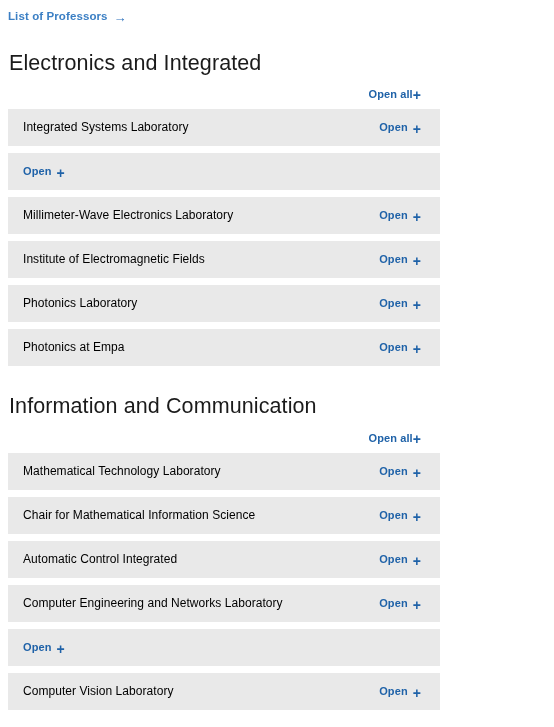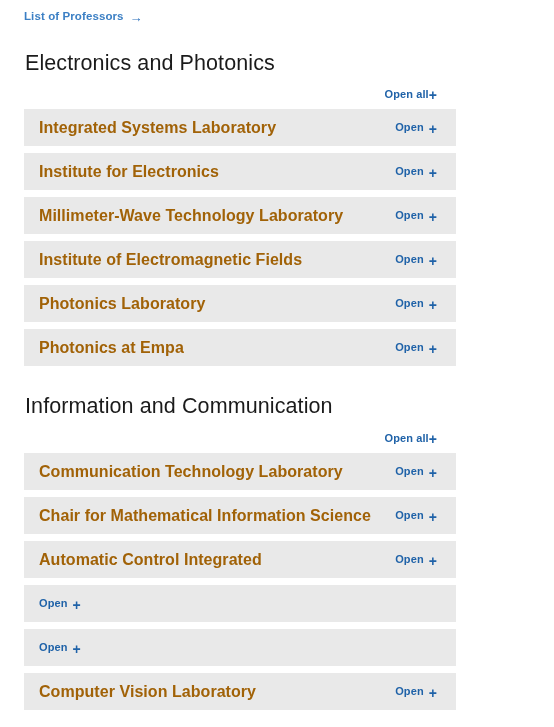--- a/index.html
+++ b/index.html
@@ -14,21 +14,20 @@
     overflow: hidden;
     font-family: "Liberation Sans", sans-serif;
     -webkit-font-smoothing: antialiased;
   }
 
   .page {
     position: relative;
     width: 448px;
     height: 727px;
     background: #ffffff;
-    margin-left: 16px;
   }
 
   
   .toplink-wrap {
     padding: 6px 0 0 8px;
   }
   .toplink {
     display: inline-flex;
     align-items: center;
     gap: 6px;
@@ -102,23 +101,23 @@
     margin-bottom: 7px;
     display: flex;
     align-items: center;
     justify-content: space-between;
     padding: 0 19px 0 15px;
     cursor: pointer;
   }
   .acc-row:last-child { margin-bottom: 0; }
 
   .row-label {
-    font-size: 16px;
-    font-weight: 700;
-    color: #a16207;
+    font-size: 12px;
+    font-weight: 400;
+    color: #000000;
     letter-spacing: .05px;
     line-height: 15px;
     white-space: nowrap;
   }
 
   .rowtoggle {
     font-size: 11px;
     font-weight: 700;
     color: #1f62a8;
     letter-spacing: .1px;
@@ -134,46 +133,45 @@
 <div class="page">
 
   <div class="toplink-wrap">
     <a class="toplink" href="#">
       <span>List of Professors</span>
       <span class="arrow">→</span>
     </a>
   </div>
 
   <div class="section sec-1">
-    <h2 class="section-title">Electronics and Photonics</h2>
+    <h2 class="section-title">Electronics and Integrated</h2>
 
     <div class="openall-row">
       <span class="openall">
         <span>Open all</span>
         <span class="plus">+</span>
       </span>
     </div>
 
     <div class="rows">
       <div class="acc-row">
         <span class="row-label">Integrated Systems Laboratory</span>
         <span class="rowtoggle">
           <span>Open</span>
           <span class="plus">+</span>
         </span>
       </div>
       <div class="acc-row">
-        <span class="row-label">Institute for Electronics</span>
-        <span class="rowtoggle">
-          <span>Open</span>
-          <span class="plus">+</span>
-        </span>
-      </div>
-      <div class="acc-row">
-        <span class="row-label">Millimeter-Wave Technology Laboratory</span>
+        <span class="rowtoggle">
+          <span>Open</span>
+          <span class="plus">+</span>
+        </span>
+      </div>
+      <div class="acc-row">
+        <span class="row-label">Millimeter-Wave Electronics Laboratory</span>
         <span class="rowtoggle">
           <span>Open</span>
           <span class="plus">+</span>
         </span>
       </div>
       <div class="acc-row">
         <span class="row-label">Institute of Electromagnetic Fields</span>
         <span class="rowtoggle">
           <span>Open</span>
           <span class="plus">+</span>
@@ -201,41 +199,42 @@
 
     <div class="openall-row">
       <span class="openall">
         <span>Open all</span>
         <span class="plus">+</span>
       </span>
     </div>
 
     <div class="rows">
       <div class="acc-row">
-        <span class="row-label">Communication Technology Laboratory</span>
+        <span class="row-label">Mathematical Technology Laboratory</span>
         <span class="rowtoggle">
           <span>Open</span>
           <span class="plus">+</span>
         </span>
       </div>
       <div class="acc-row">
         <span class="row-label">Chair for Mathematical Information Science</span>
         <span class="rowtoggle">
           <span>Open</span>
           <span class="plus">+</span>
         </span>
       </div>
       <div class="acc-row">
         <span class="row-label">Automatic Control Integrated</span>
         <span class="rowtoggle">
           <span>Open</span>
           <span class="plus">+</span>
         </span>
       </div>
       <div class="acc-row">
+        <span class="row-label">Computer Engineering and Networks Laboratory</span>
         <span class="rowtoggle">
           <span>Open</span>
           <span class="plus">+</span>
         </span>
       </div>
       <div class="acc-row">
         <span class="rowtoggle">
           <span>Open</span>
           <span class="plus">+</span>
         </span>

